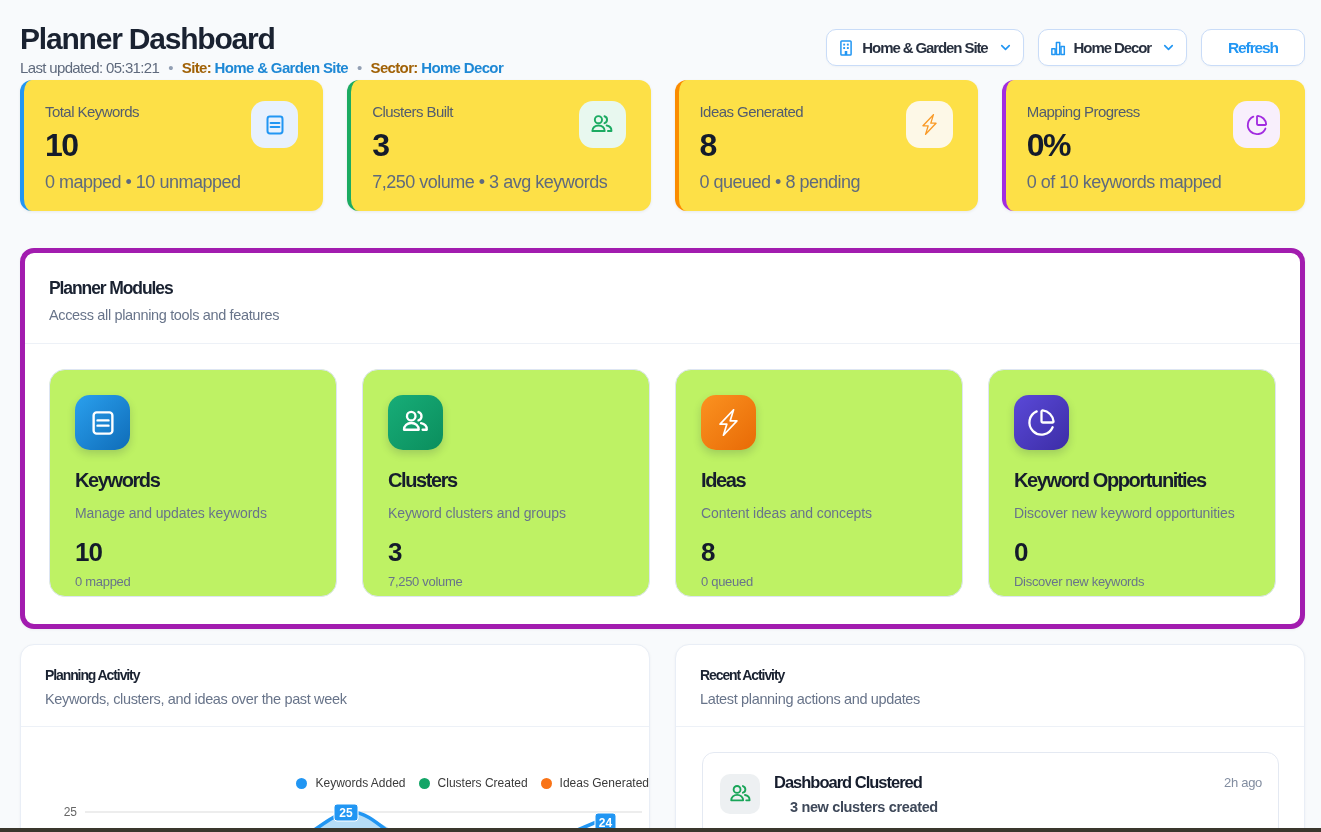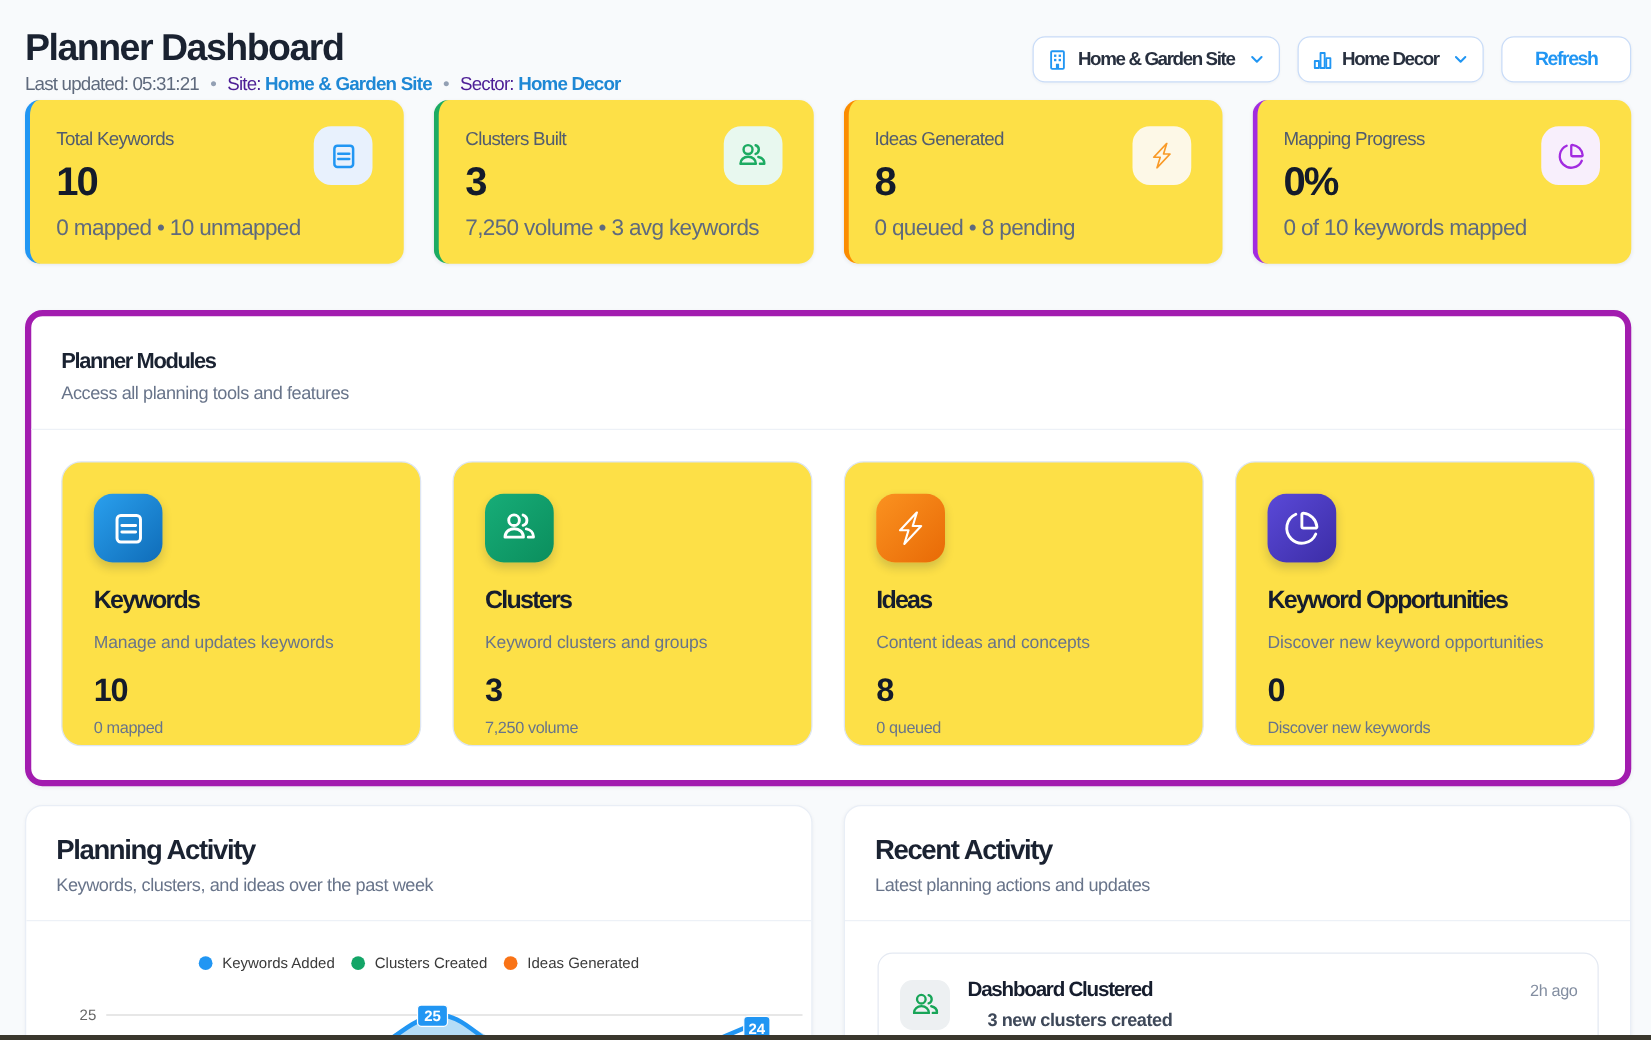--- a/index.html
+++ b/index.html
@@ -6,21 +6,21 @@
 html,body { width:1321px; height:832px; overflow:hidden; }
 body {
   background:#f8fafc;
   font-family:"Liberation Sans", sans-serif;
   position:relative;
   color:#1b2433;
 }
 .h1 { position:absolute; left:20px; top:22px; font-size:30px; font-weight:700; color:#1a2231; letter-spacing:-1.2px; }
 .meta { position:absolute; left:20px; top:59px; font-size:15px; color:#5f6a7d; letter-spacing:-0.65px; }
 .meta .dot { color:#93a0b4; margin:0 9px; }
-.meta .lbl { color:#4c1d95; font-weight:400; }
+.meta .lbl { color:#a16207; font-weight:700; }
 .meta a { color:#1e88d5; text-decoration:none; font-weight:600; }
 
 .controls { position:absolute; top:29px; right:16px; height:37px; display:flex; gap:14px; }
 .selbtn {
   height:37px; background:#fff; border:1px solid #c9dcf8; border-radius:10px;
   display:flex; align-items:center; padding:0 10px; gap:7px;
   font-size:15px; font-weight:700; color:#28303f; letter-spacing:-1.1px;
   box-shadow:0 1px 2px rgba(25,39,68,.04);
 }
 .refresh {
@@ -44,37 +44,37 @@
   display:flex; align-items:center; justify-content:center; }
 
 
 .modules { position:absolute; left:20px; top:248px; width:1285px; height:381px;
   background:#fff; border-radius:14px; border:5px solid #a21caf; box-shadow:0 1px 3px rgba(23,37,63,.05); }
 .modules .hd { padding:25px 24px 0 24px; }
 .modules .hd .t { font-size:17.5px; font-weight:700; color:#1a2231; letter-spacing:-1.1px; }
 .modules .hd .s { font-size:14.5px; color:#68748a; margin-top:8px; letter-spacing:-0.35px; }
 .modules .sep { border-bottom:1px solid #edf1f7; margin-top:20px; }
 .mgrid { display:flex; gap:25px; padding:25px 24px 0 24px; }
-.mcard { flex:1; height:228px; border:1px solid #dde5f2; border-radius:16px; background:#fde047; padding:25px; position:relative; }
+.mcard { flex:1; height:228px; border:1px solid #dde5f2; border-radius:16px; background:#bef264; padding:25px; position:relative; }
 .mcard .tile { width:55px; height:55px; border-radius:15px; display:flex; align-items:center; justify-content:center;
   box-shadow:0 4px 8px rgba(23,37,63,.18); }
 .mcard .t { font-size:20px; font-weight:700; color:#161d2d; margin-top:19px; letter-spacing:-1.4px; white-space:nowrap; }
 .mcard .d { font-size:14px; color:#68748a; margin-top:13px; letter-spacing:-0.1px; white-space:nowrap; }
 .mcard .n { font-size:26px; font-weight:800; color:#141b2b; margin-top:16px; letter-spacing:-1px; }
 .mcard .s { font-size:13px; color:#68748a; margin-top:6px; letter-spacing:-0.3px; }
 
 
 .bottom { position:absolute; left:20px; top:644px; width:1285px; display:flex; gap:25px; }
 .bcard { flex:1; height:260px; background:#fff; border-radius:14px; border:1px solid #e9eef6; box-shadow:0 1px 3px rgba(23,37,63,.05); position:relative; overflow:hidden; }
 .bcard .hd { padding:22px 24px 0 24px; }
-.bcard .hd .t { font-size:22px; font-weight:700; color:#1a2231; letter-spacing:-1.1px; }
+.bcard .hd .t { font-size:14px; font-weight:700; color:#1a2231; letter-spacing:-1.1px; }
 .bcard .hd .s { font-size:14.5px; color:#68748a; margin-top:8px; letter-spacing:-0.35px; }
 .bcard .sep { border-bottom:1px solid #edf1f7; margin-top:19px; }
 
-.legend { display:flex; justify-content:center; gap:13px; margin-top:26px; font-size:12px; color:#3a3a3a; align-items:center; }
+.legend { display:flex; justify-content:flex-end; gap:13px; margin-top:49px; font-size:12px; color:#3a3a3a; align-items:center; }
 .legend .it { display:flex; align-items:center; gap:8px; }
 .legend .dotc { width:11px; height:11px; border-radius:50%; }
 
 .activity-item { margin:25px 25px 0 26px; border:1px solid #e4e9f2; border-radius:12px; height:120px; position:relative; padding:17px 16px 0 17px; }
 .activity-item .aic { width:40px; height:40px; border-radius:10px; background:#edf0f2; display:flex; align-items:center; justify-content:center; position:absolute; left:17px; top:21px; }
 .activity-item .at { margin-left:54px; font-size:16.5px; font-weight:700; color:#161d2d; margin-top:3px; letter-spacing:-1px; }
 .activity-item .as { margin-left:70px; font-size:14.5px; color:#3e4859; margin-top:7px; letter-spacing:-0.35px;font-weight:bold; }
 .activity-item .ago { position:absolute; right:16px; top:22px; font-size:13px; color:#828da0; letter-spacing:-0.3px; }
 
 .darkbar { position:absolute; left:0; bottom:0; width:1321px; height:4px; background:#3a372d; z-index:50; }

